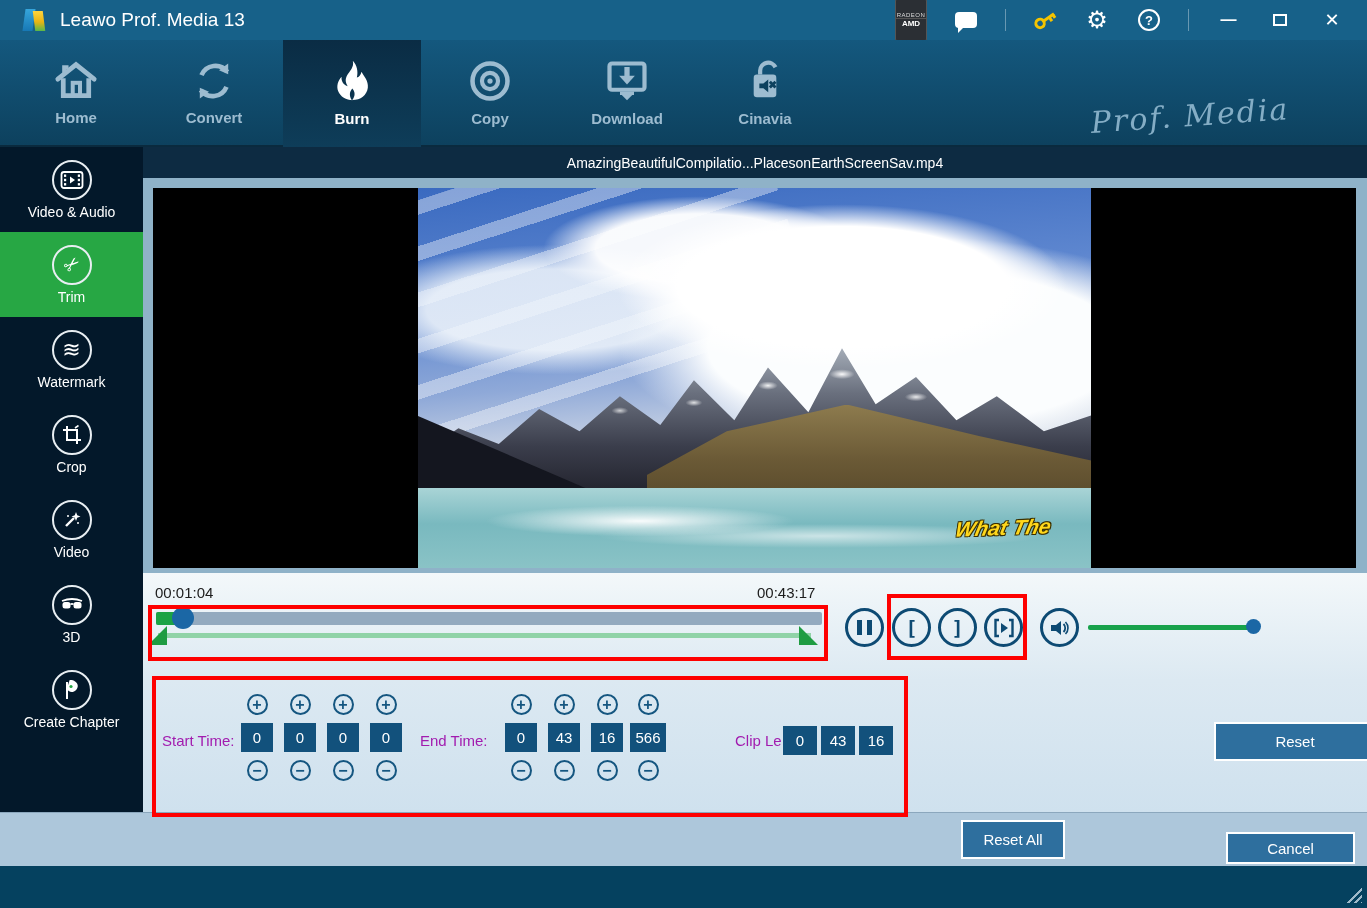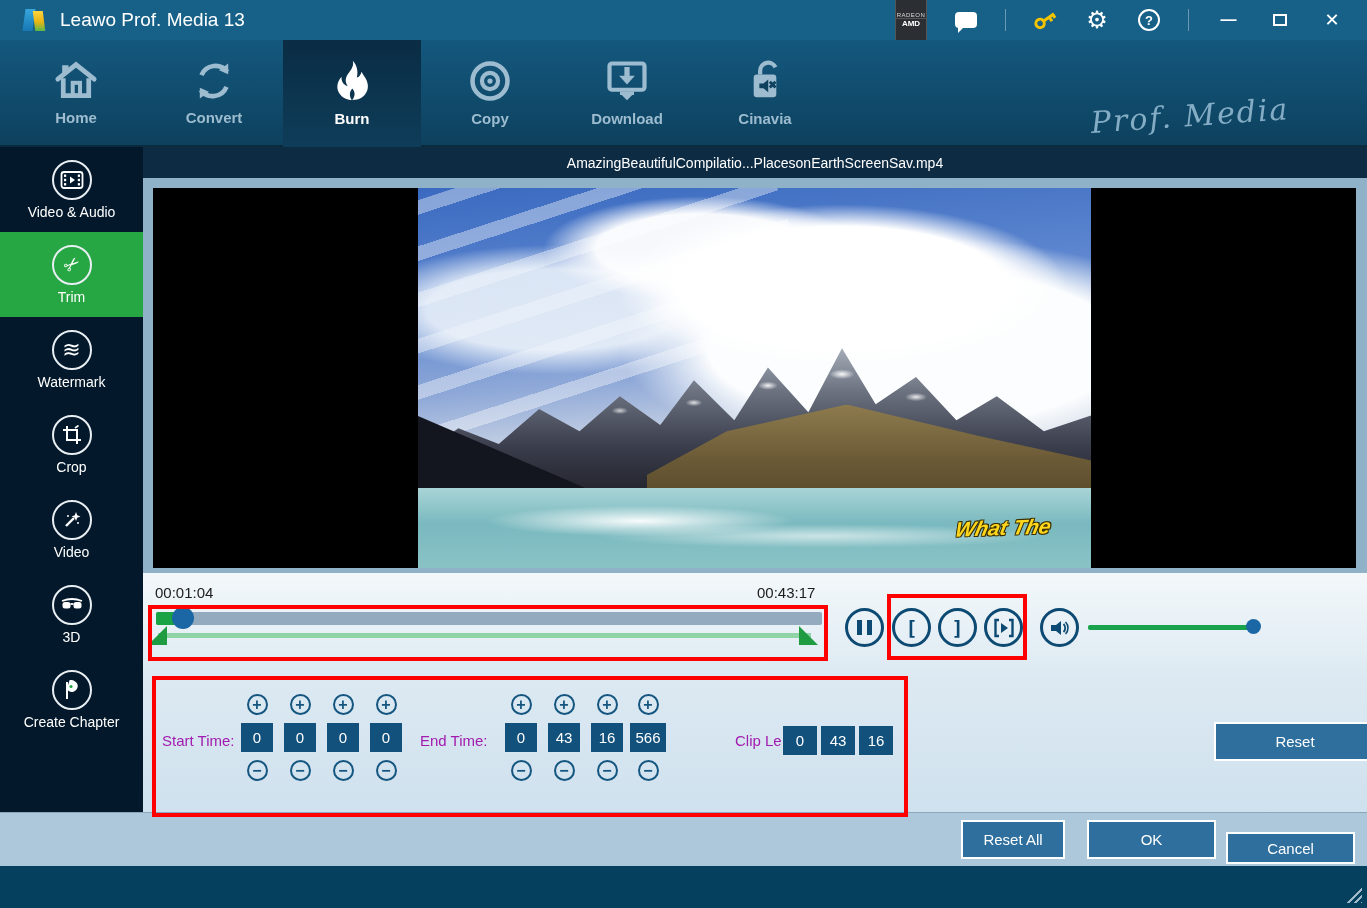--- a/index.html
+++ b/index.html
@@ -388,21 +388,20 @@
   </div>
 
   <div class="clip-box" style="left:782px">0</div>
   <div class="clip-box" style="left:820px">43</div>
   <div class="clip-box" style="left:858px">16</div>
 
   <div class="blue-btn" style="left:1214px; top:722px; width:162px; height:39px;">Reset</div>
 
   <div class="btnstrip"></div>
   <div class="blue-btn" style="left:947px; top:820px; width:104px; height:39px;margin-left:14px;">Reset All</div>
-  <div class="blue-btn" style="left:1087px; top:820px; width:129px; height:39px;">OK</div>
   <div class="blue-btn" style="left:1226px; top:832px; width:129px; height:32px;">Cancel</div>
   <div class="footer">
     <div class="grip"></div>
   </div>
 
   <div class="ann" style="left:148px; top:605px; width:680px; height:56px;"></div>
   <div class="ann" style="left:887px; top:594px; width:140px; height:66px;"></div>
   <div class="ann" style="left:152px; top:676px; width:756px; height:141px;"></div>
 
 </div>

